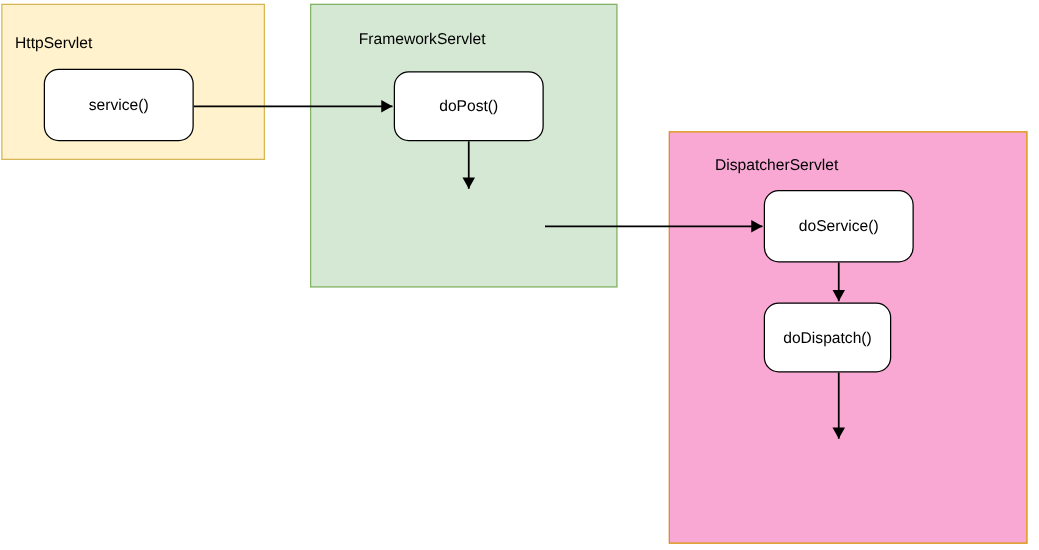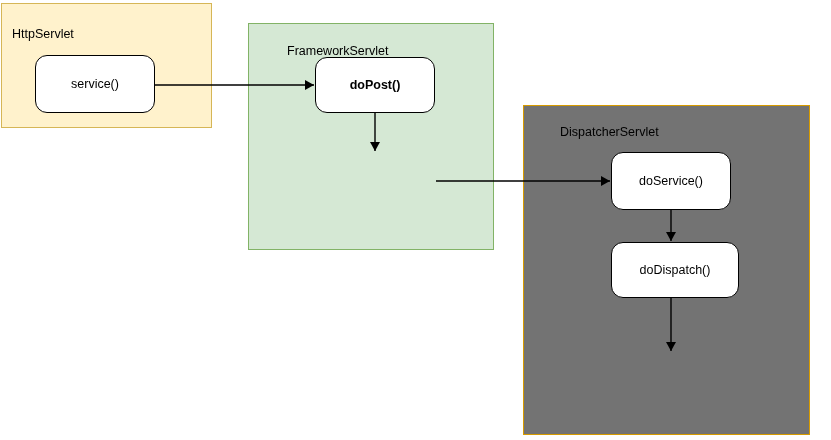--- a/index.html
+++ b/index.html
@@ -61,25 +61,25 @@
 </style>
 </head>
 <body>
 
 <div id="canvas">
 
   <div class="container-box" style="left: 1px; top: 3px; width: 211px; height: 125px; background: rgb(255, 242, 204); border-color: rgb(214, 182, 86);">
     <span class="container-label left-aligned" style="left: 10px; top: 23px; right: auto;">HttpServlet</span>
   </div>
 
-  <div class="container-box" style="left: 248px; top: 3px; width: 246px; height: 227px; background: rgb(213, 232, 212); border-color: rgb(130, 179, 102); margin-top: 20px;">
+  <div class="container-box" style="left: 248px; top: 3px; width: 246px; height: 227px; background: rgb(213, 232, 212); border-color: rgb(130, 179, 102);">
     <span class="container-label left-aligned" style="left: 38px; top: 20px; right: auto;">FrameworkServlet</span>
   </div>
 
-  <div class="container-box" style="left: 523px; top: 105px; width: 287px; height: 330px; background: #737373; border-color: rgb(215, 155, 0);">
+  <div class="container-box" style="left: 535px; top: 105px; width: 287px; height: 330px; background: #f9a8d4; border-color: rgb(215, 155, 0);">
     <span class="container-label left-aligned" style="left: 36px; top: 19px; right: auto;">DispatcherServlet</span>
   </div>
 
   <div class="edge" style="left: 145px; top: 75px; width: 179px; height: 20px;">
       <svg width="179" height="20">
         <line x1="10" y1="10" x2="169" y2="10" stroke="#000000" stroke-width="1.4"></line>
         <polygon points="169,10 160,5 160,15" fill="#000000"></polygon>
       </svg>
     </div>
   <div class="edge" style="left: 365px; top: 103px; width: 20px; height: 58px;">
@@ -103,23 +103,23 @@
   <div class="edge" style="left: 661px; top: 288px; width: 20px; height: 73px;">
       <svg width="20" height="73">
         <line x1="10" y1="10" x2="10" y2="63" stroke="#000000" stroke-width="1.4"></line>
         <polygon points="10,63 5,54 15,54" fill="#000000"></polygon>
       </svg>
     </div>
 
   <div class="node-box" style="left: 35px; top: 55px; width: 120px; height: 58px;">
     <span>service()</span>
   </div>
-  <div class="node-box" style="left: 315px; top: 57px; width: 120px; height: 56px; font-weight: bold;">
+  <div class="node-box" style="left: 315px; top: 57px; width: 120px; height: 56px;">
     <span>doPost()</span>
   </div>
   <div class="node-box" style="left: 611px; top: 152px; width: 120px; height: 58px;">
     <span>doService()</span>
   </div>
-  <div class="node-box" style="left: 611px; top: 242px; width: 128px; height: 56px;">
+  <div class="node-box" style="left: 611px; top: 242px; width: 102px; height: 56px;">
     <span>doDispatch()</span>
   </div>
 
 </div>
 
 </body></html>

